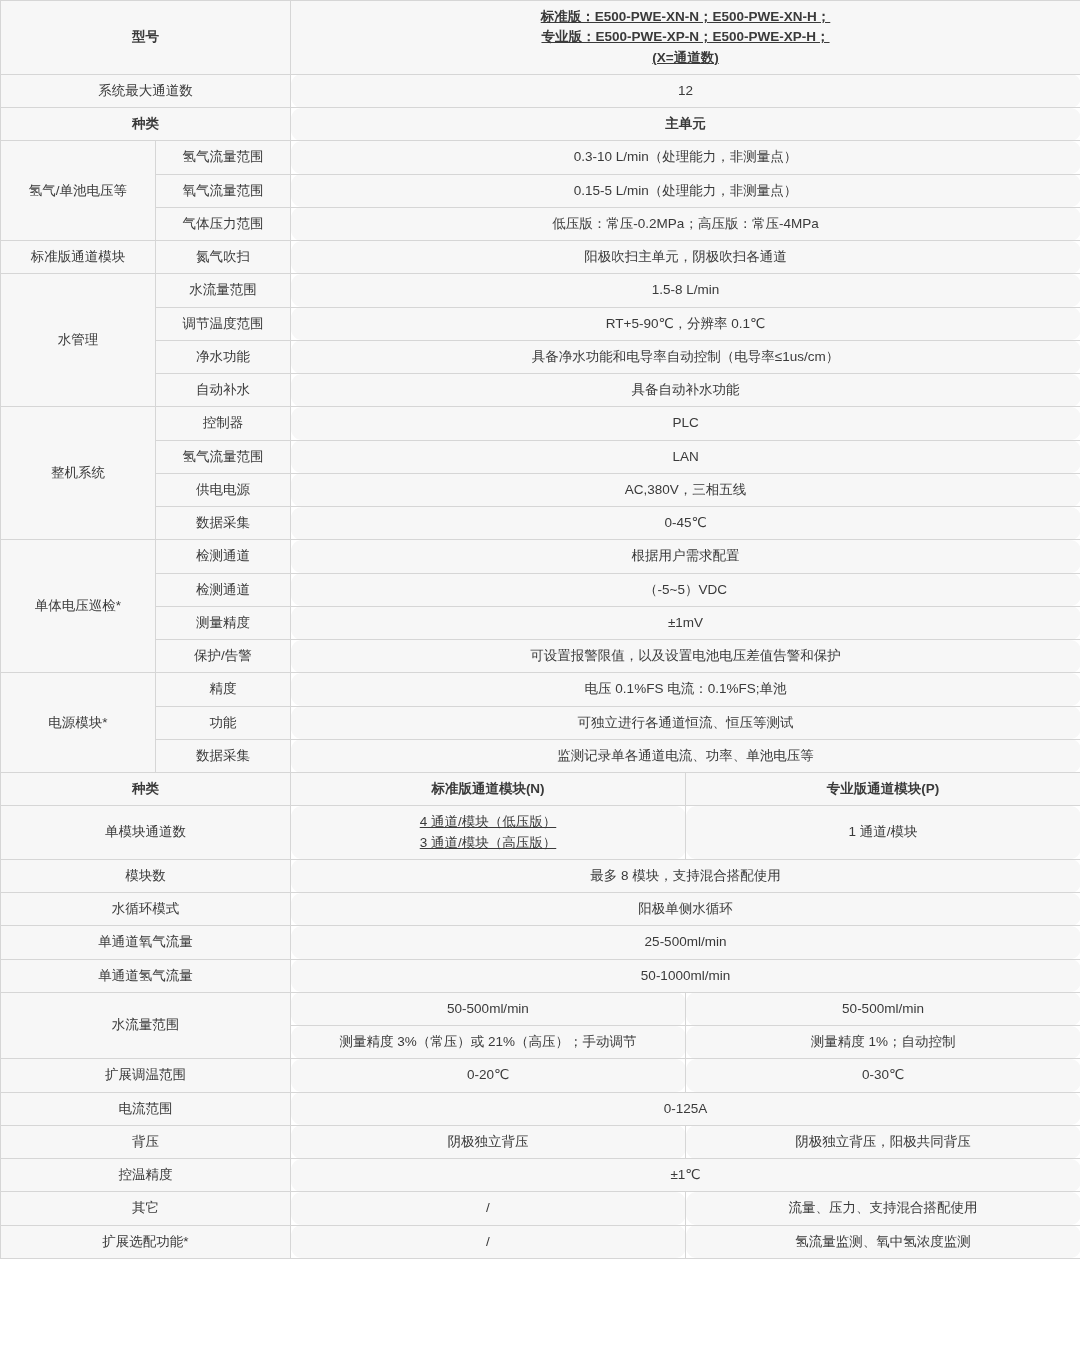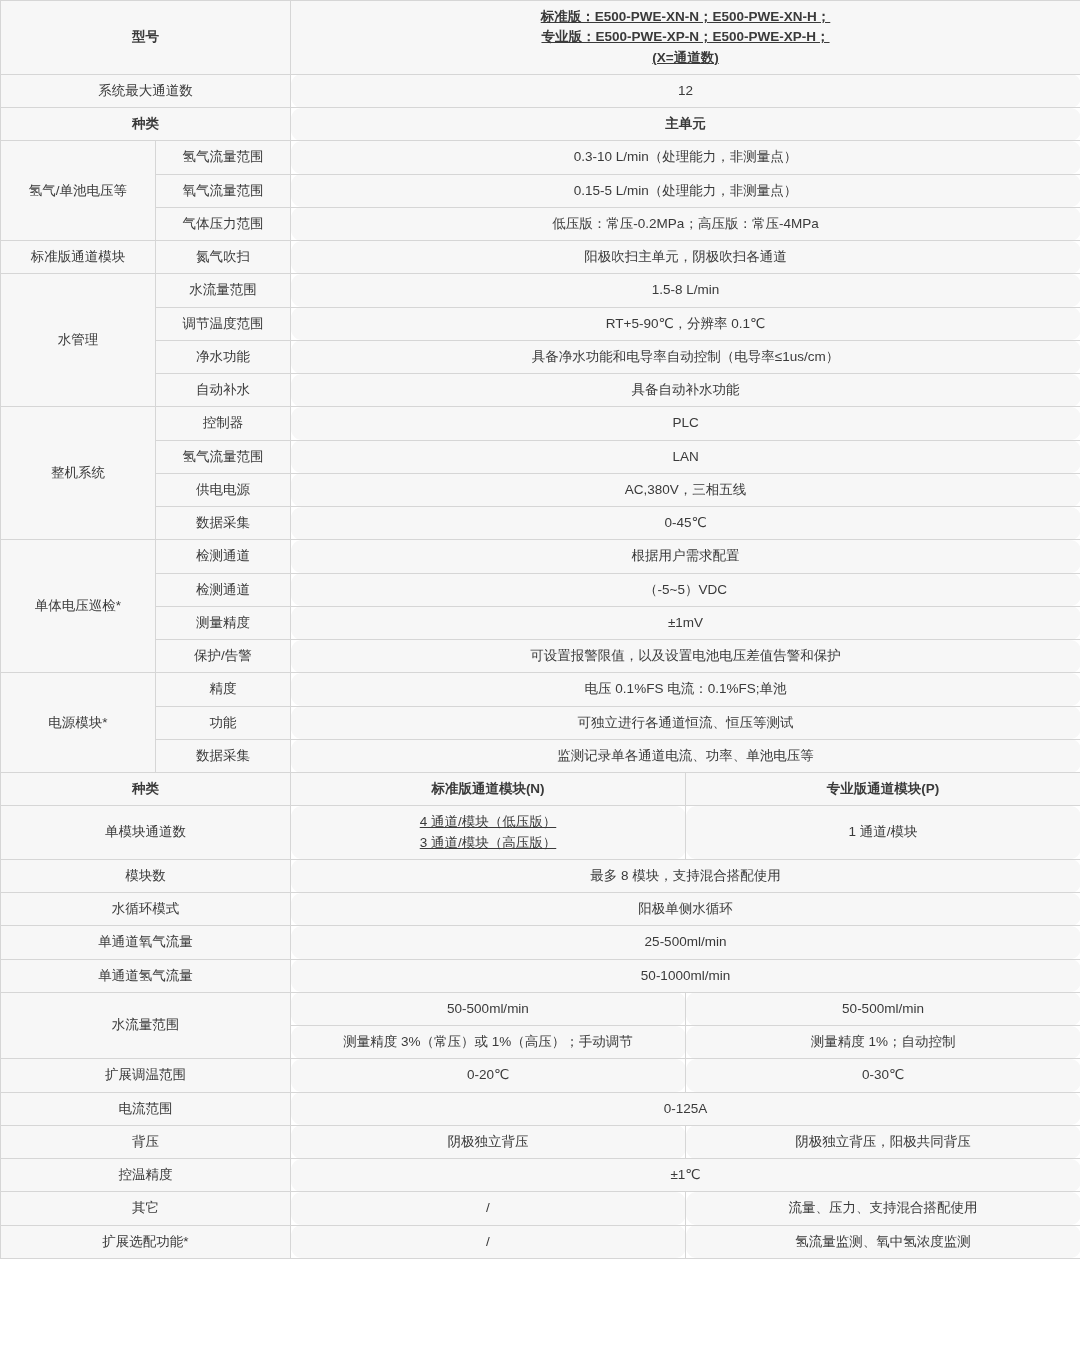--- a/index.html
+++ b/index.html
@@ -223,21 +223,21 @@
       <td class="grp" colspan="2">单通道氢气流量</td>
       <td class="val" colspan="2">50-1000ml/min</td>
     </tr>
 
     <tr>
       <td class="grp" colspan="2" rowspan="2">水流量范围</td>
       <td class="val">50-500ml/min</td>
       <td class="val">50-500ml/min</td>
     </tr>
     <tr>
-      <td class="val">测量精度 3%（常压）或 1%（高压）；手动调节</td>
+      <td class="val">测量精度 3%（常压）或 21%（高压）；手动调节</td>
       <td class="val">测量精度 1%；自动控制</td>
     </tr>
 
     <tr>
       <td class="grp" colspan="2">扩展调温范围</td>
       <td class="val">0-20℃</td>
       <td class="val">0-30℃</td>
     </tr>
 
     <tr>

